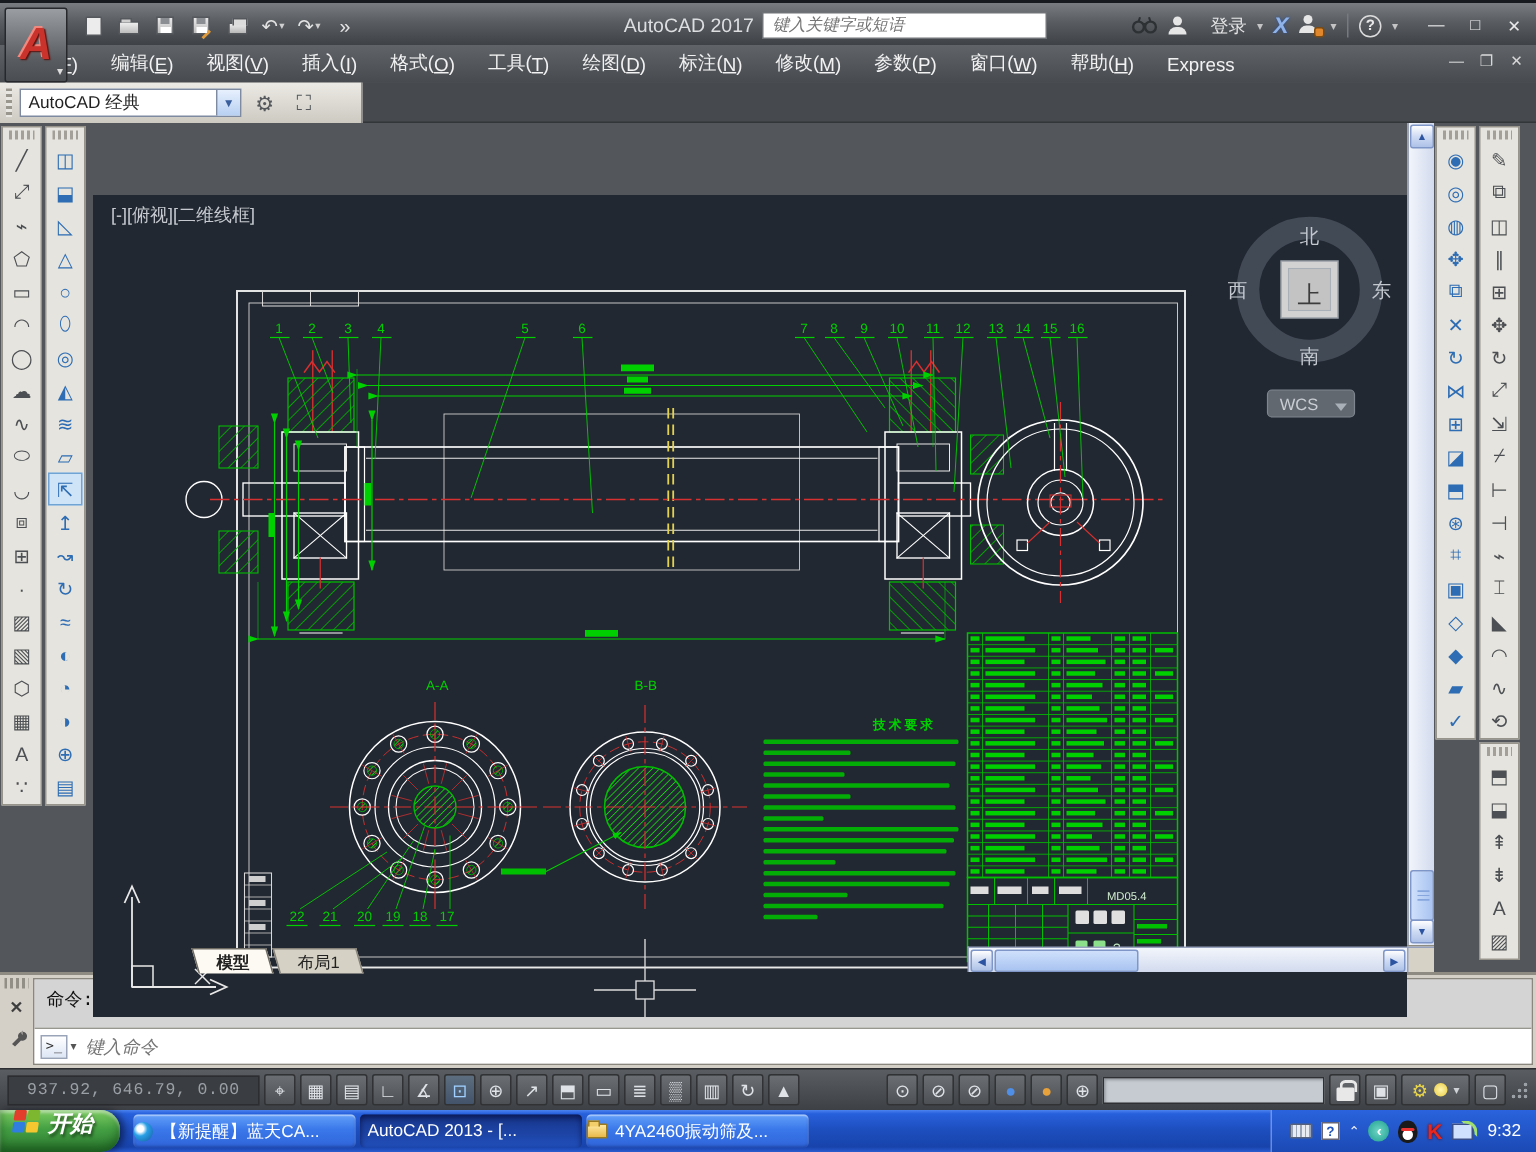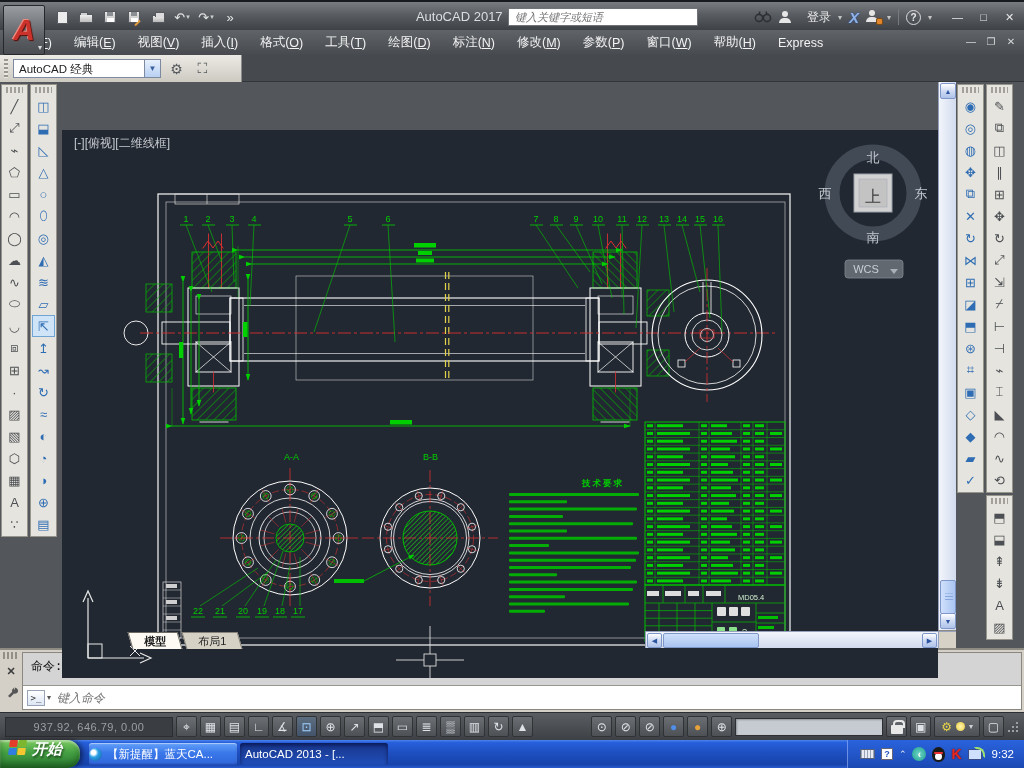--- a/index.html
+++ b/index.html
@@ -53,21 +53,21 @@
   .menubar{position:relative;height:25px;background:linear-gradient(#606469,#474b50);display:flex;align-items:center;}
   .menu-item{color:#f2f2f2;font-size:12.5px;padding:0 11px;height:100%;display:flex;align-items:center;cursor:default;}
   .menu-item u{text-decoration:underline;}
   .menu-winbtns{position:absolute;right:4px;top:3px;display:flex;gap:2px;}
   .mwb{width:18px;height:16px;color:#d8d8d8;font-size:10px;display:flex;align-items:center;justify-content:center;}
 
   
   .wsrow{position:relative;height:27px;background:#46494d;border-bottom:1px solid #333639;}
   .wspanel{position:absolute;left:0;top:0;height:27px;width:242px;background:linear-gradient(#eceae4,#cdcac2);border-right:1px solid #8d8d8d;display:flex;align-items:center;gap:5px;padding:0 4px;}
   .grip-v{width:4px;height:19px;background:repeating-linear-gradient(180deg,#9a978f 0 2px,#e9e7e1 2px 4px);}
-  .wscombo{width:148px;height:19px;background:#fff;border:1px solid #7d8aa0;display:flex;align-items:flex-end;justify-content:space-between;padding-left:5px;font-size:11.5px;color:#222;}
+  .wscombo{width:148px;height:19px;background:#fff;border:1px solid #7d8aa0;display:flex;align-items:center;justify-content:space-between;padding-left:5px;font-size:11.5px;color:#222;}
   .wscombo .dd{width:16px;height:17px;background:linear-gradient(#e7f0fd,#b8d0f2);border-left:1px solid #7d8aa0;color:#3a5f9e;font-size:8px;display:flex;align-items:center;justify-content:center;}
   .wsbtn2{width:21px;height:21px;border:1px solid transparent;display:flex;align-items:center;justify-content:center;color:#55585c;font-size:14px;}
 
   
   .main{display:flex;height:566px;}
   .dock{background:#53565a;display:flex;gap:2px;padding:2px 1px;}
   .dockL{width:62px;}
   .dockR{width:68px;flex-direction:row;}
   .tcol{width:27px;background:#e6e4de;border:1px solid #97948c;display:flex;flex-direction:column;align-items:center;padding:1px 0;height:max-content;}
   .tgrip{width:17px;height:6px;margin:1px 0 2px;background:repeating-linear-gradient(90deg,#a3a099 0 2px,#e6e4de 2px 4px);}
@@ -105,21 +105,21 @@
   .cmdmain{flex:1;display:flex;flex-direction:column;border:1px solid #8a877f;margin:2px 2px 2px 0;background:#d6d6d6;}
   .cmdhist{flex:1;padding:5px 8px;font-family:"DejaVu Sans Mono",monospace;font-size:12px;color:#111;background:#d4d4d4;}
   .cmdinput{height:24px;background:#fff;border-top:1px solid #979790;display:flex;align-items:center;gap:4px;padding:0 4px;}
   .promptbtn{display:flex;align-items:center;gap:2px;}
   .promptbtn .pb{width:18px;height:16px;border:1px solid #9aa4b8;background:linear-gradient(#fff,#dde6f5);font-family:"DejaVu Sans Mono",monospace;font-size:9px;color:#333;display:flex;align-items:center;justify-content:center;}
   .promptbtn .pc{font-size:8px;color:#555;}
   .cmdinput input{flex:1;border:none;outline:none;font-size:12px;font-style:italic;color:#999;font-family:"Liberation Sans",sans-serif;}
 
   
   .statusbar{height:28px;background:linear-gradient(#5a5d62,#3d4044);display:flex;align-items:center;gap:3px;padding:0 5px;border-top:1px solid #2c2e31;}
-  .coords{width:168px;height:20px;background:#3a3d41;border:1px solid #2b2d30;color:#9aa0a6;font-family:Liberation Sans, sans-serif;font-size:11px;display:flex;align-items:center;justify-content:center;letter-spacing:.5px;}
+  .coords{width:168px;height:20px;background:#3a3d41;border:1px solid #2b2d30;color:#9aa0a6;font-family:Liberation Mono, monospace;font-size:11px;display:flex;align-items:center;justify-content:center;letter-spacing:.5px;}
   .stbtn{width:21px;height:21px;display:flex;align-items:center;justify-content:center;font-size:12px;color:#dfe3e8;background:linear-gradient(#6b6f74,#4d5055);border:1px solid #303234;border-radius:2px;}
   .stbtn.on{color:#9fd0ff;background:linear-gradient(#5d6e80,#43536a);}
   .st-right{margin-left:auto;display:flex;align-items:center;gap:3px;}
   .annfield{width:148px;height:18px;background:#c6cbd1;border:1px solid #2e3033;box-shadow:inset 1px 1px 2px #8f949a;}
   .lockico{position:relative;width:12px;height:9px;background:#e8e8e8;border-radius:1px;margin-top:5px;}
   .lockico:before{content:"";position:absolute;left:2px;top:-5px;width:8px;height:6px;border:2px solid #e8e8e8;border-bottom:none;border-radius:4px 4px 0 0;}
   .widebtn{height:21px;display:flex;align-items:center;gap:4px;padding:0 6px;background:linear-gradient(#6b6f74,#4d5055);border:1px solid #303234;border-radius:2px;color:#e8d44a;font-size:12px;}
   .bulb{width:9px;height:9px;border-radius:50%;background:radial-gradient(#fff6ae,#e8c93c);}
   .stgrip{width:12px;height:12px;background:
      radial-gradient(circle at 2px 10px,#9aa0a6 1px,transparent 1.4px),
@@ -1005,20 +1005,24 @@
     </div>
     <div class="tasks" id="tasks">
         <span class="task">
           <span class="tico-browser"></span>
           <span class="lbl">【新提醒】蓝天CA...</span>
         </span>
         <span class="task active">
           <span class="tico-autocad"></span>
           <span class="lbl">AutoCAD 2013 - [...</span>
         </span>
+        <span class="task">
+          <span class="tico-folder"></span>
+          <span class="lbl">4YA2460振动筛及...</span>
+        </span>
       </div>
     <div class="tray">
       <span class="tr-kbd"></span>
       <span class="tr-help">?</span>
       <span class="tr-up">⌃</span>
       <span class="tr-360">‹</span>
       <span class="tr-qq"></span>
       <span class="tr-k">K</span>
       <span class="tr-net"></span>
       <span class="clock">9:32</span>

